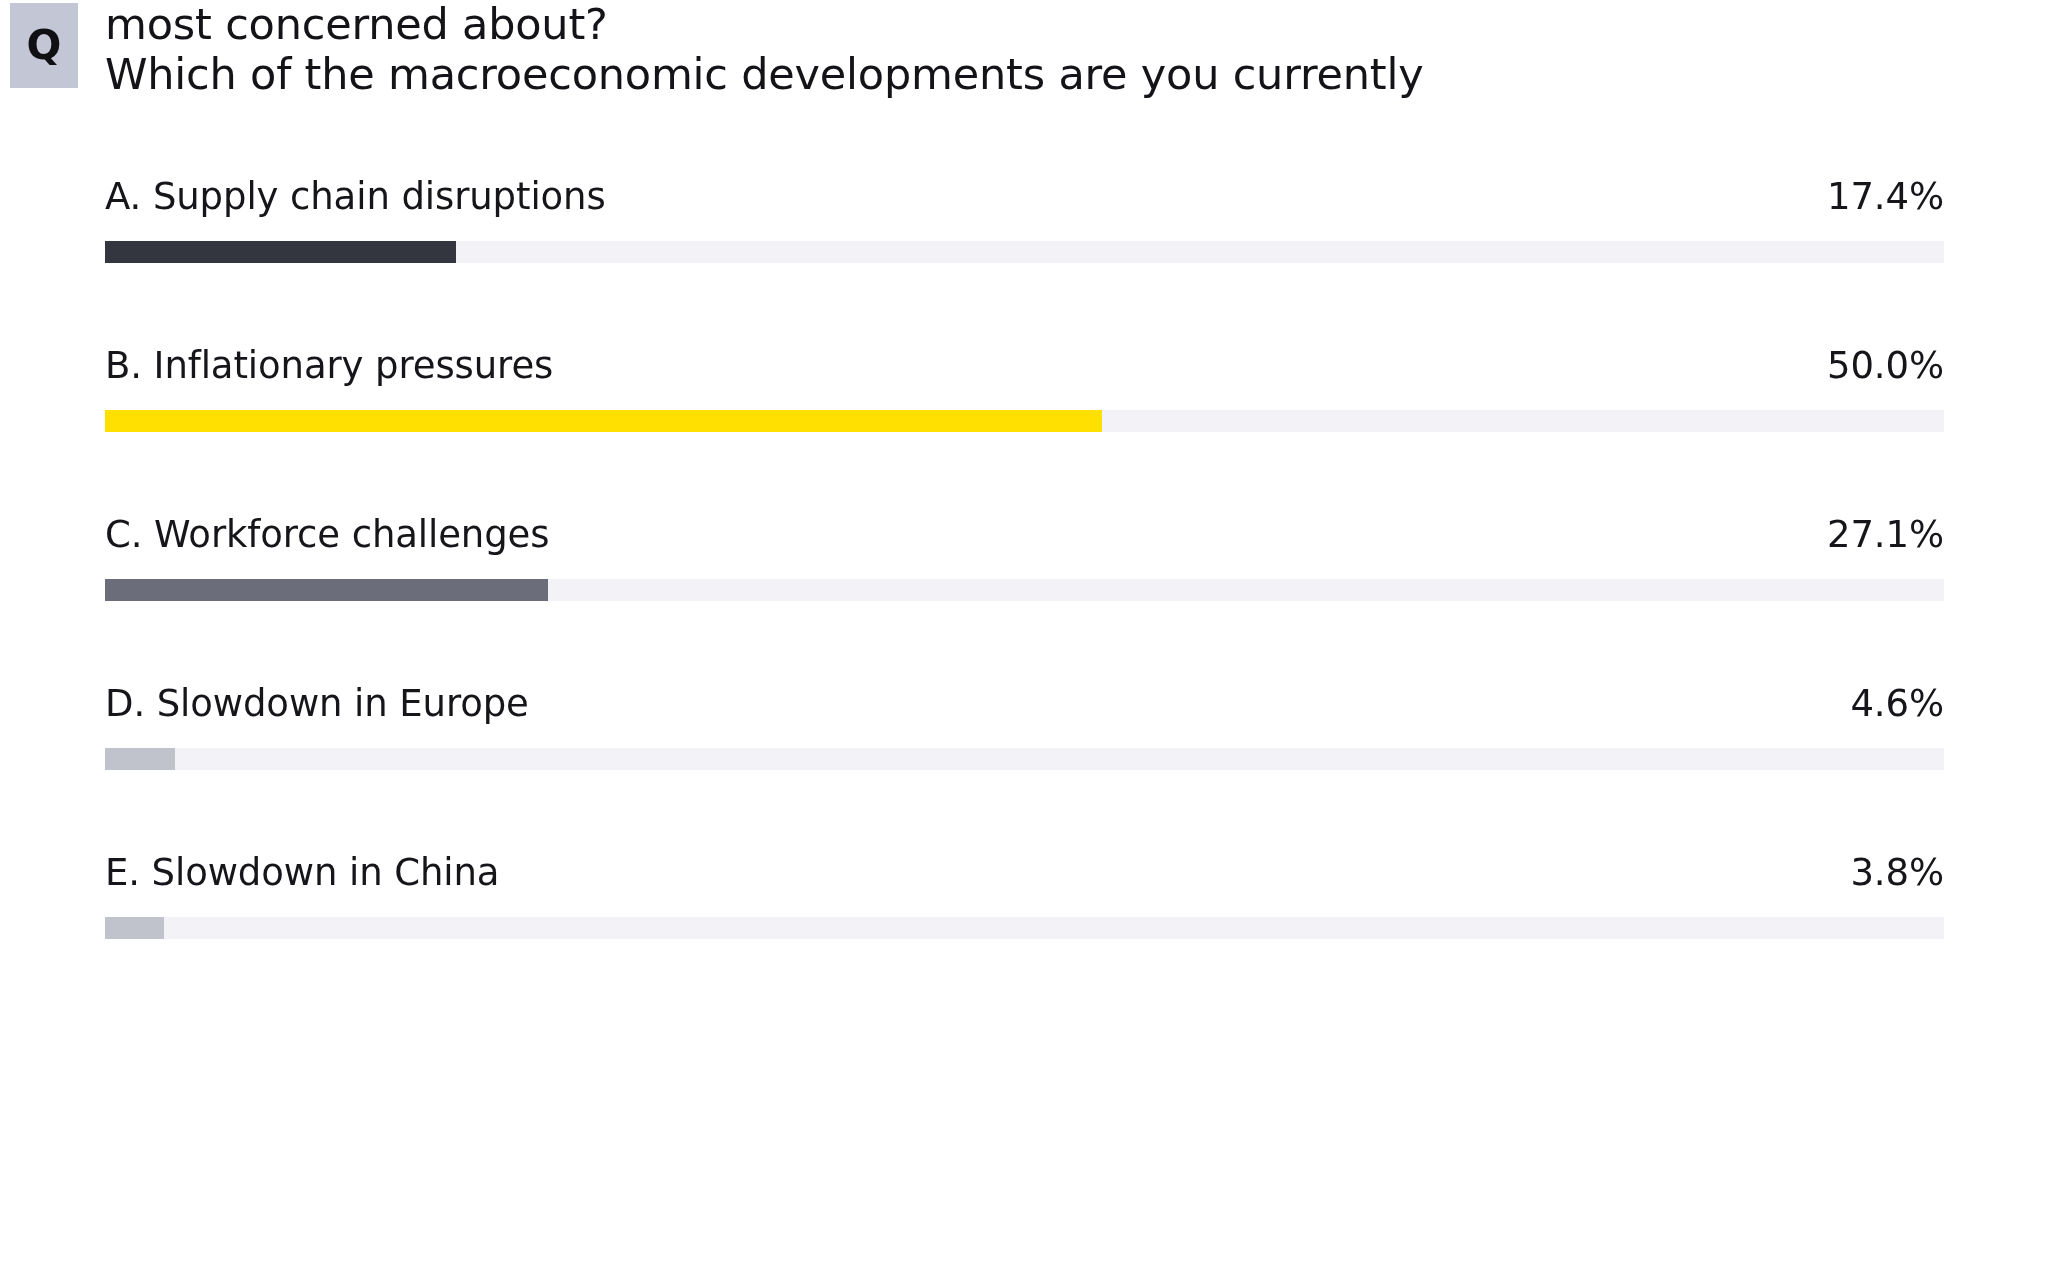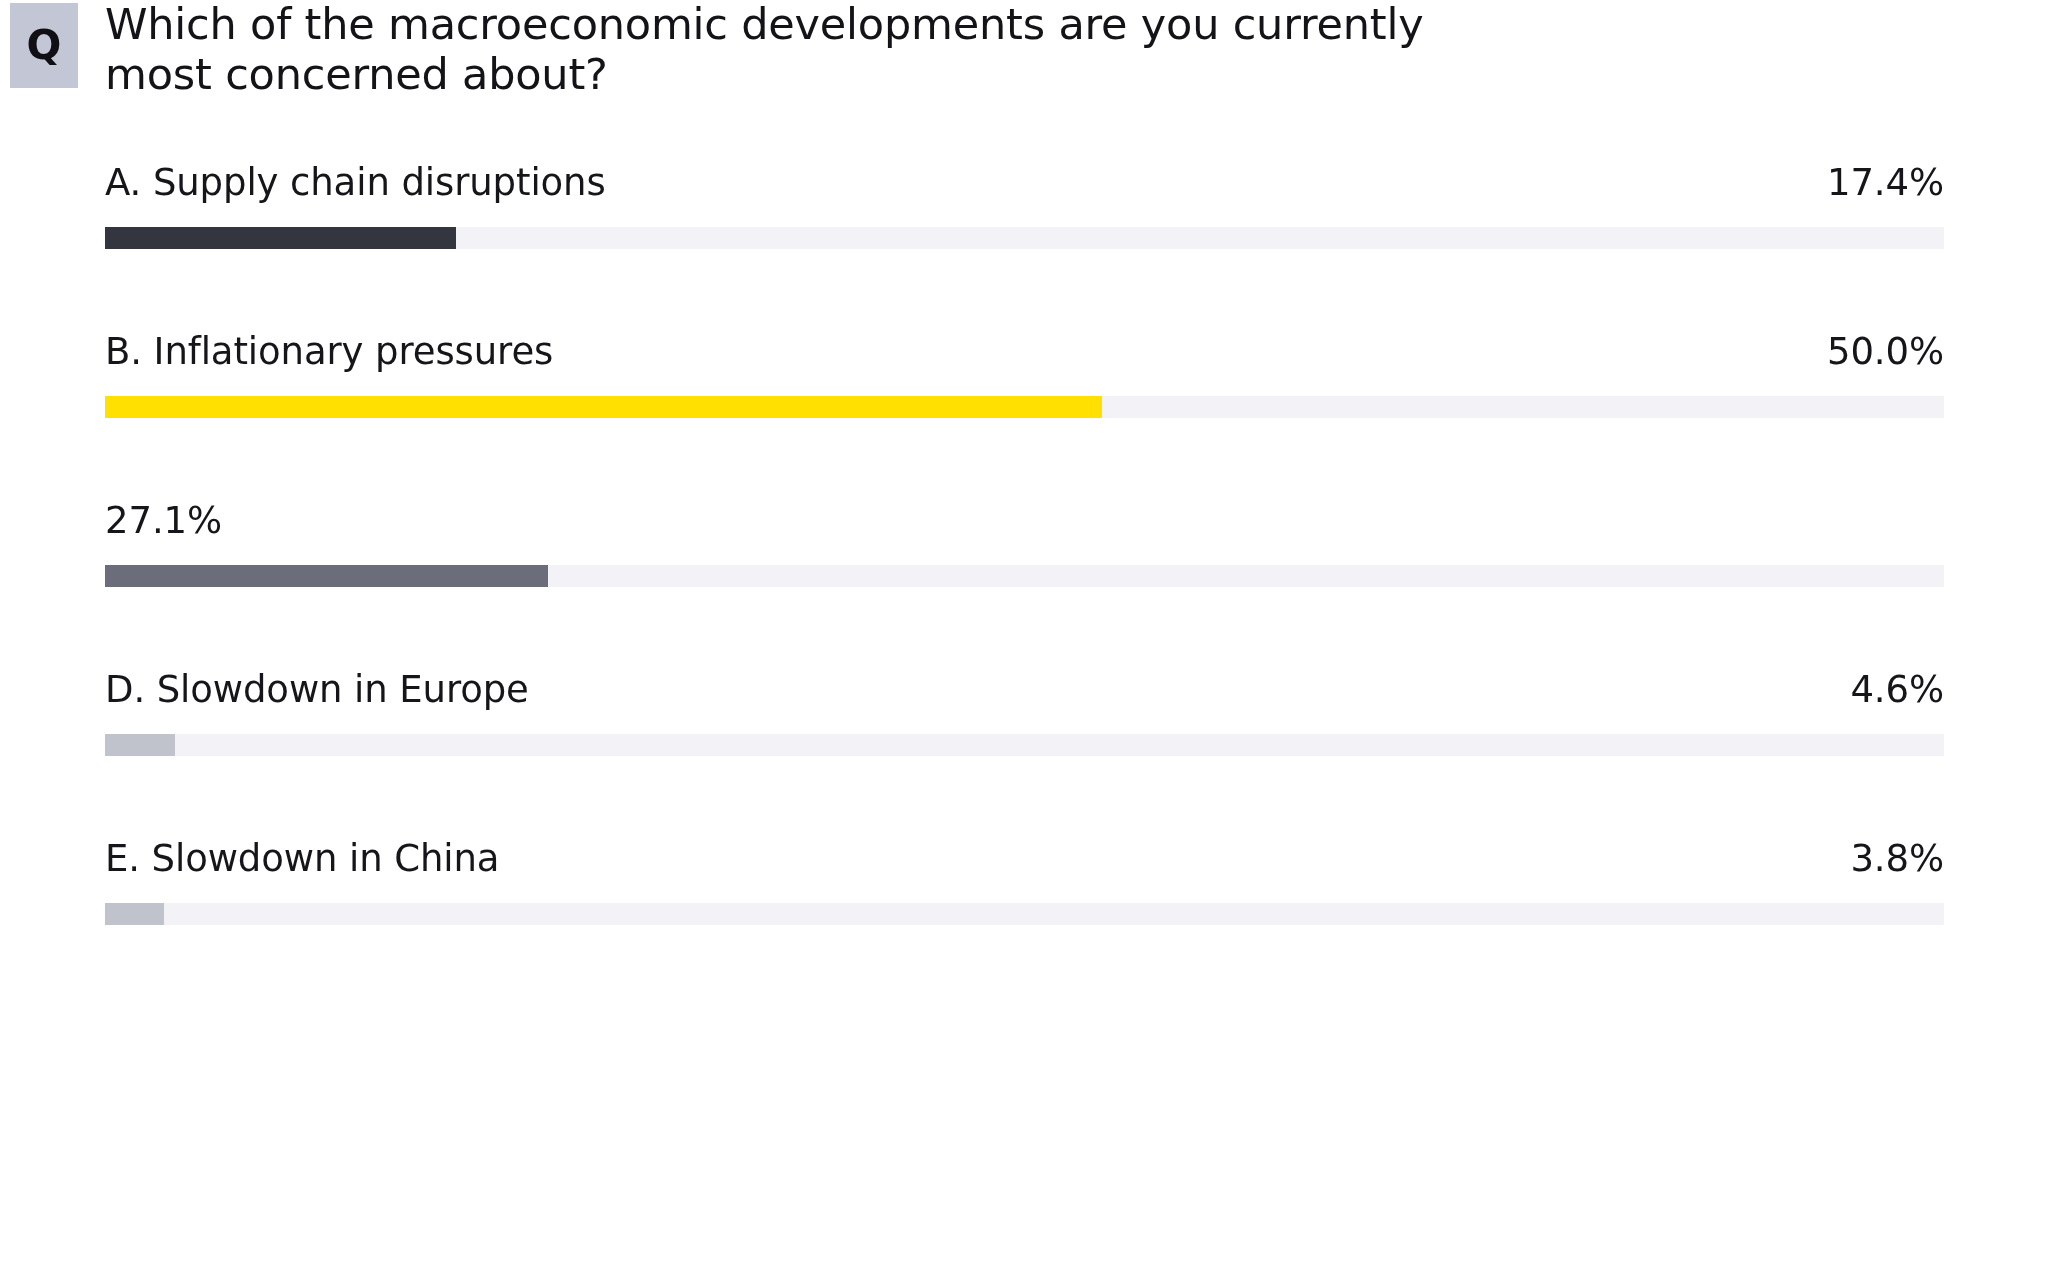--- a/index.html
+++ b/index.html
@@ -56,21 +56,21 @@
     color: #141418;
     max-width: 1290px;
     letter-spacing: -0.2px;
   }
   .question-title .ttl-line { display: block; white-space: nowrap; }
 
   
   .options {
     position: absolute;
     left: 105px;
-    top: 161px;
+    top: 175px;
     width: 1839px;
   }
   .option-row {
     position: relative;
     height: 169px;
   }
   .option-row:last-child { height: 140px; }
 
   .option-head {
     display: flex;
@@ -113,22 +113,22 @@
   }
 </style>
 </head>
 <body>
 
 <div class="header">
   <div class="q-badge" style="background: rgb(195, 198, 212);">
     <span class="q-badge-letter">Q</span>
   </div>
   <div class="question-title">
+    <span class="ttl-line">most concerned about?</span>
     <span class="ttl-line">Which of the macroeconomic developments are you currently</span>
-    <span class="ttl-line">most concerned about?</span>
   </div>
 </div>
 
 <div class="options">
 
   <div class="option-row">
     <div class="option-head">
       <span class="option-label">A. Supply chain disruptions</span>
       <span class="option-pct">17.4%</span>
     </div>
@@ -142,20 +142,21 @@
       <span class="option-label">B. Inflationary pressures</span>
       <span class="option-pct">50.0%</span>
     </div>
     <div class="bar-track" style="background: rgb(242, 242, 247);">
       <div class="bar-fill" style="width: 54.2%; background: rgb(255, 224, 0);"></div>
     </div>
   </div>
 
   <div class="option-row">
     <div class="option-head">
+      <span class="option-label">C. Workforce challenges</span>
       <span class="option-pct">27.1%</span>
     </div>
     <div class="bar-track" style="background: rgb(242, 242, 247);">
       <div class="bar-fill" style="width: 24.1%; background: rgb(107, 109, 122);"></div>
     </div>
   </div>
 
   <div class="option-row">
     <div class="option-head">
       <span class="option-label">D. Slowdown in Europe</span>

